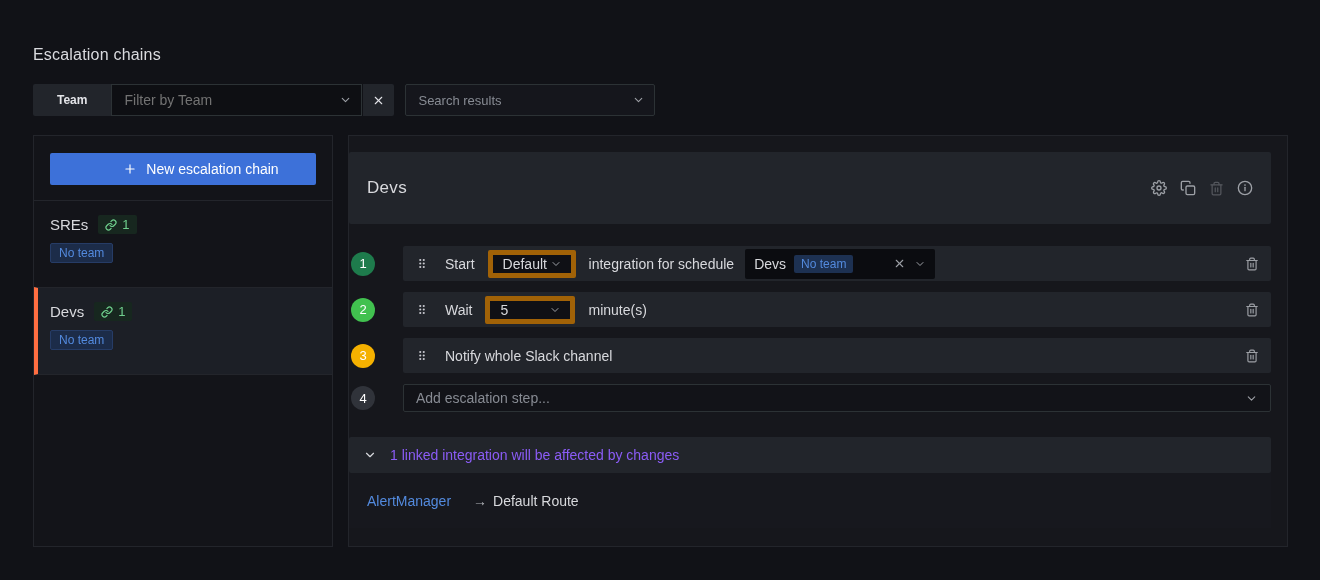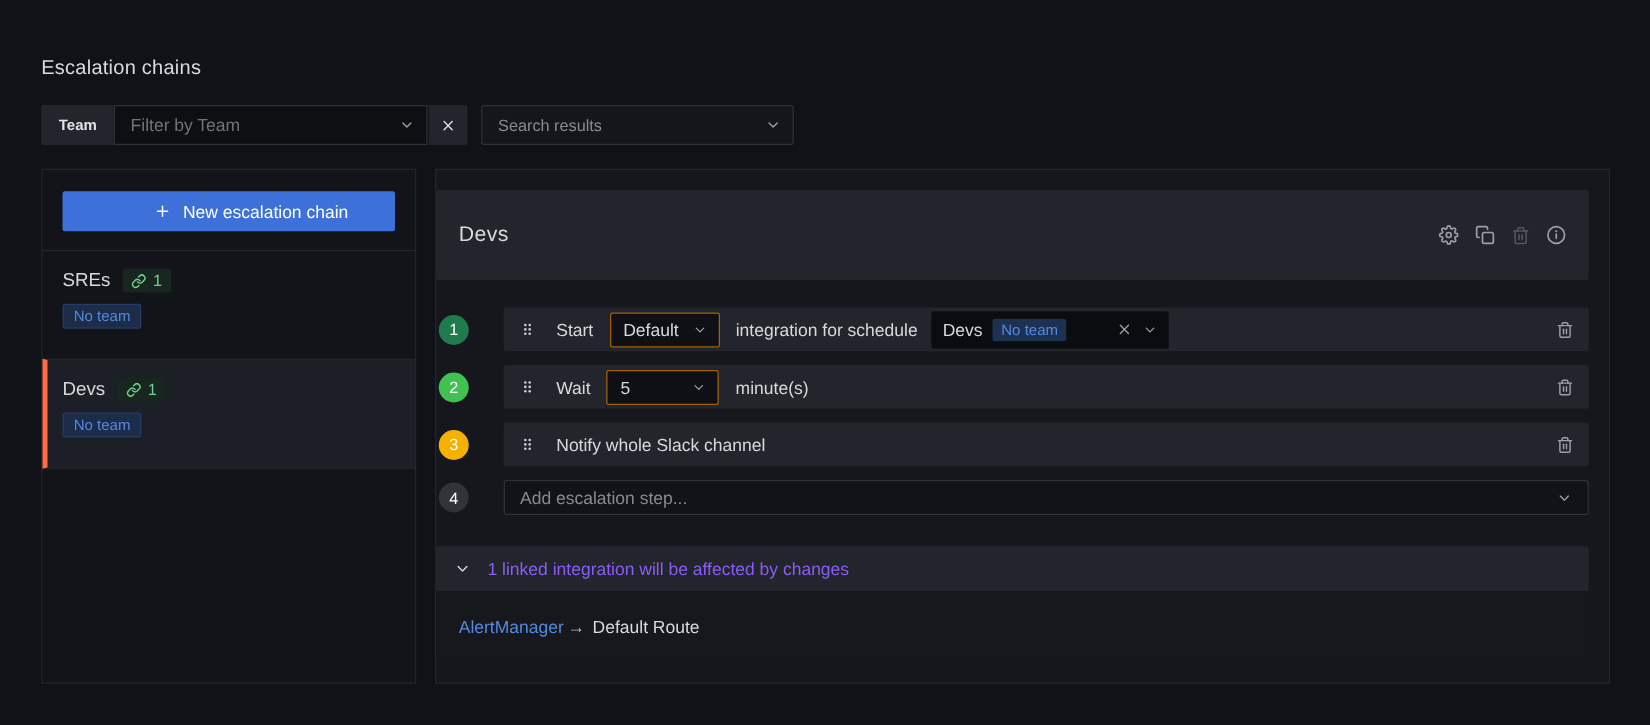--- a/index.html
+++ b/index.html
@@ -13,21 +13,21 @@
   }
   svg { display:block; }
 
   
   .page-title {
     position:absolute; left:33px; top:46px;
     font-size:16px; font-weight:500; color:#dadbdf; letter-spacing:.2px;
   }
   .filter-bar { position:absolute; left:33px; top:84px; height:32px; display:flex; align-items:stretch; }
   .chip {
-    background:#22252b; display:flex; align-items:center; padding:0 14px;
+    background:#22252b; display:flex; align-items:center; padding:0 24px;
     font-size:12px; font-weight:700; color:#e3e4e8; border-radius:2px 0 0 2px;
   }
   .select { position:relative; display:flex; align-items:center; cursor:pointer; }
   .team-select {
     width:251px; background:#0e0f13; border:1px solid #2c3235;
     padding:0 28px 0 12px; color:#737373; font-size:14px;
   }
   .select .chev { position:absolute; right:9px; top:50%; transform:translateY(-50%); color:#9da0a6; }
   .icon-btn-clear {
     width:31px; margin-left:1px; background:#22252b; border:none; cursor:pointer;
@@ -89,21 +89,21 @@
   }
   .n1 { background:#1e7b4c; } .n2 { background:#41c14f; }
   .n3 { background:#f5b100; } .n4 { background:#30333a; }
   .step-card {
     flex:1; height:35px; background:#22252b; border-radius:2px;
     display:flex; align-items:center; padding:0 12px; min-width:0;
   }
   .drag-handle { color:#c9cbd1; margin-right:16px; cursor:grab; display:flex; }
   .step-text { font-size:14px; color:#d8d9dd; white-space:nowrap; }
   .mini-select {
-    height:28px; background:#0f1015; border:1px solid #a16207; border-radius:2px;
+    height:28px; background:#0f1015; border:5px solid #a16207; border-radius:2px;
     display:flex; align-items:center; justify-content:space-between;
     padding:0 9px 0 10px; margin:0 13px; font-size:14px; color:#d8d9dd; 
   }
   .w-default { width:88px; }
   .w-wait { width:90px; }
   .mini-select .chev2 { color:#9da0a6; }
   .schedule-select {
     height:30px; width:190px; background:#0b0c10; border-radius:2px;
     display:flex; align-items:center; gap:8px; padding:0 9px; margin-left:11px;
   }
@@ -123,21 +123,21 @@
   .linked { margin:25px 16px 0 0; }
   .linked-bar {
     height:36px; background:#22252b; border-radius:2px; display:flex; align-items:center;
     gap:13px; padding:0 14px; cursor:pointer;
   }
   .linked-bar .chev { color:#d8d9dd; display:flex; }
   .linked-summary { font-size:14px; color:#8b5cf6; }
   .linked-body {
     height:55px; background:#17181e; display:flex; align-items:center; padding:0 18px; font-size:14px;
   }
-  .integration-link { color:#538ade; text-decoration:none; margin-right:3px; cursor:pointer; }
+  .integration-link { color:#538ade; text-decoration:none; margin-right:22px; cursor:pointer; }
   .route { display:flex; align-items:center; gap:6px; color:#d8d9dd; }
   .arrow-glyph { color:#b3b5ba; font-size:14px; }
 </style>
 </head>
 <body>
 
 <svg width="0" height="0" style="position:absolute" aria-hidden="true">
   <defs>
     <symbol id="i-chevron" viewBox="0 0 24 24">
         <polyline points="6 9 12 15 18 9" fill="none" stroke="currentColor" stroke-width="2" stroke-linecap="round" stroke-linejoin="round"></polyline>

